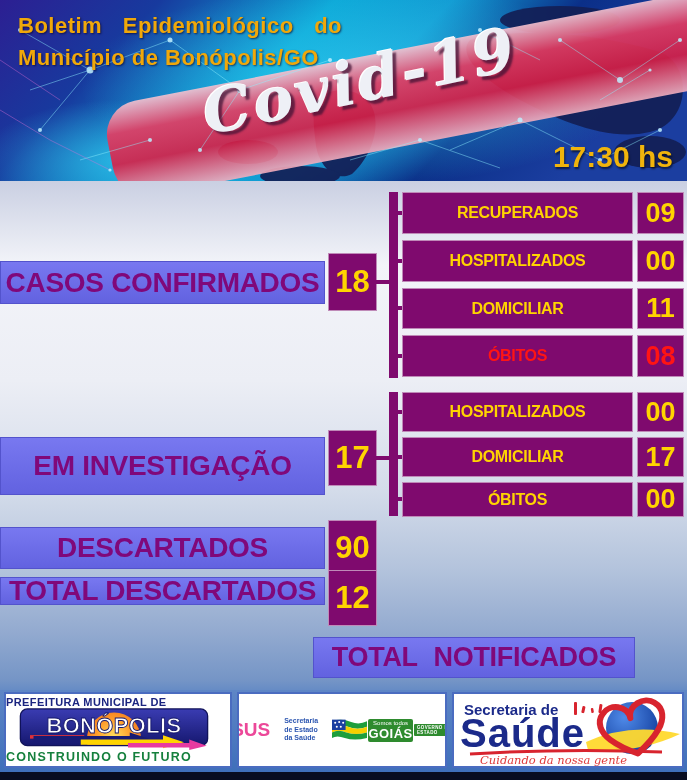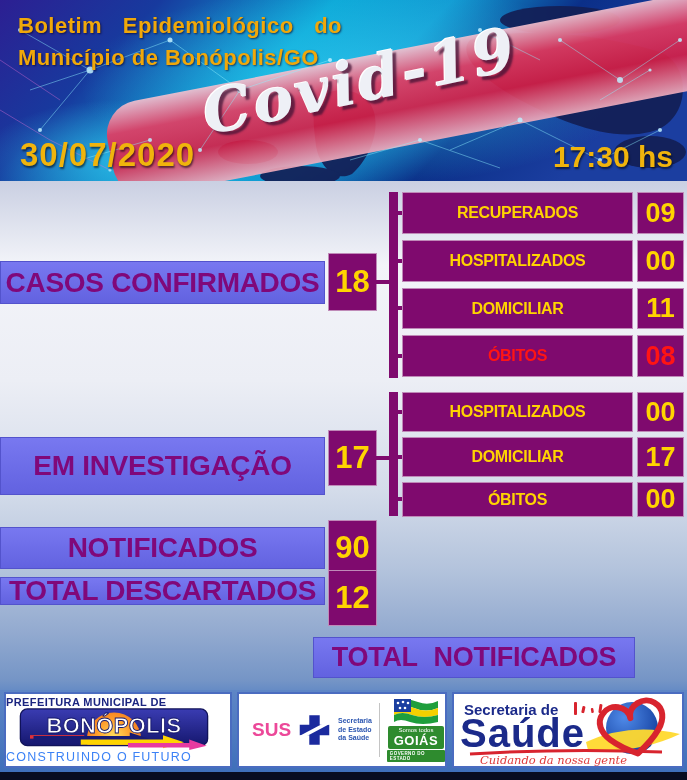--- a/index.html
+++ b/index.html
@@ -40,26 +40,26 @@
   .conn{position:absolute;height:4px;background:#7f0a6e;}
   .stub{position:absolute;width:5px;height:4px;background:#7f0a6e;}
   .notif-lbl{font-size:27px;word-spacing:9px;}
   
   .footer{position:absolute;left:0;top:690px;width:687px;height:82px;
     background:linear-gradient(180deg,#5e86c6,#3f6fba);}
   .card{position:absolute;top:2px;height:76px;background:#ffffff;border:2px solid #4a6cc0;
     box-sizing:border-box;overflow:hidden;}
   .card-pref{left:4px;width:228px;display:flex;flex-direction:column;justify-content:space-between;padding:2px 0;}
   .pref-heading{font-size:11px;font-weight:bold;color:#1b2580;letter-spacing:.4px;}
-  .pref-slogan{font-size:12.5px;font-weight:normal;color:#3b82f6;letter-spacing:1.2px;}
+  .pref-slogan{font-size:12.5px;font-weight:bold;color:#15803d;letter-spacing:1.2px;}
   .card-sus{left:237px;width:210px;display:flex;align-items:center;justify-content:center;gap:7px;}
   .sus-word{font-size:19px;font-weight:bold;color:#ec4899;padding-left:13px;}
   .sus-org{font-size:7px;line-height:8.5px;font-weight:bold;color:#2b55b0;}
   .vdiv{width:1px;height:54px;background:#c4c4c4;}
-  .goias-col{display:flex;flex-direction:column;align-items:center;gap:1px;}
+  .goias-col{display:flex;align-items:center;gap:1px;}
   .goias-box{background:#2e8b2e;color:#fff;width:56px;text-align:center;padding:1px 0 2px 0;border-radius:2px;}
   .goias-tag{font-size:6px;line-height:7px;}
   .goias-name{font-size:13px;font-weight:bold;line-height:13px;letter-spacing:.5px;}
   .goias-sub{font-size:4.5px;font-weight:bold;color:#fff;background:#2e8b2e;padding:1px 3px;border-radius:1px;letter-spacing:.4px;}
   .card-saude{left:452px;width:232px;}
   .sec-de{position:absolute;left:10px;top:7px;font-size:15px;font-weight:bold;color:#1b2a8a;}
   .saude-name{position:absolute;left:6px;top:17px;font-size:40px;font-weight:bold;color:#1b2a8a;letter-spacing:1px;}
   .saude-heart{position:absolute;right:0px;top:0px;}
   .saude-pulse{position:absolute;left:118px;top:4px;}
   .saude-swoosh{position:absolute;left:14px;top:54px;}
@@ -139,21 +139,20 @@
         <circle cx="20" cy="30" r="2"></circle>
           <circle cx="650" cy="70" r="1.6"></circle>
           <circle cx="110" cy="170" r="1.6"></circle>
       </g>
     </svg>
     <div class="hdr-title">
       <div class="l1">Boletim Epidemiológico do</div>
       <div class="l2">Município de Bonópolis/GO</div>
     </div>
     <div class="covid">Covid-19</div>
-    <div class="hdr-date">30/07/2020</div>
     <div class="hdr-time">17:30 hs</div>
   </div>
 
   <div class="bluebox lbl-l" style="left:0;top:261px;width:325px;height:43px;">CASOS CONFIRMADOS</div>
   <div class="purplebox val-l" style="left:328px;top:253px;width:49px;height:58px;">18</div>
   <div class="conn" style="left:375px;top:280px;width:15px;"></div>
   <div class="bar" style="left:389px;top:192px;height:186px;"></div>
   <div class="stub" style="left:398px;top:211px;"></div>
   <div class="stub" style="left:398px;top:259px;"></div>
   <div class="stub" style="left:398px;top:306px;"></div>
@@ -181,21 +180,21 @@
 
   <div class="purplebox rlabel" style="left:402px;top:392px;width:231px;height:40px;">HOSPITALIZADOS</div>
   <div class="purplebox rvalue" style="left:637px;top:392px;width:47px;height:40px;">00</div>
 
   <div class="purplebox rlabel" style="left:402px;top:437px;width:231px;height:40px;">DOMICILIAR</div>
   <div class="purplebox rvalue" style="left:637px;top:437px;width:47px;height:40px;">17</div>
 
   <div class="purplebox rlabel" style="left:402px;top:482px;width:231px;height:35px;">ÓBITOS</div>
   <div class="purplebox rvalue" style="left:637px;top:482px;width:47px;height:35px;">00</div>
 
-  <div class="bluebox lbl-l" style="left:0;top:527px;width:325px;height:42px;">NOTIFICADOS</div>
+  <div class="bluebox lbl-l" style="left:0;top:527px;width:325px;height:42px;">DESCARTADOS</div>
   <div class="purplebox val-l" style="left:328px;top:520px;width:49px;height:56px;">90</div>
 
   <div class="bluebox lbl-l" style="left:0;top:577px;width:325px;height:28px;">TOTAL DESCARTADOS</div>
   <div class="purplebox val-l" style="left:328px;top:570px;width:49px;height:56px;">12</div>
 
   <div class="bluebox notif-lbl" style="left:313px;top:637px;width:322px;height:41px;">TOTAL NOTIFICADOS</div>
 
   <div class="footer">
 
     <div class="card card-pref">

